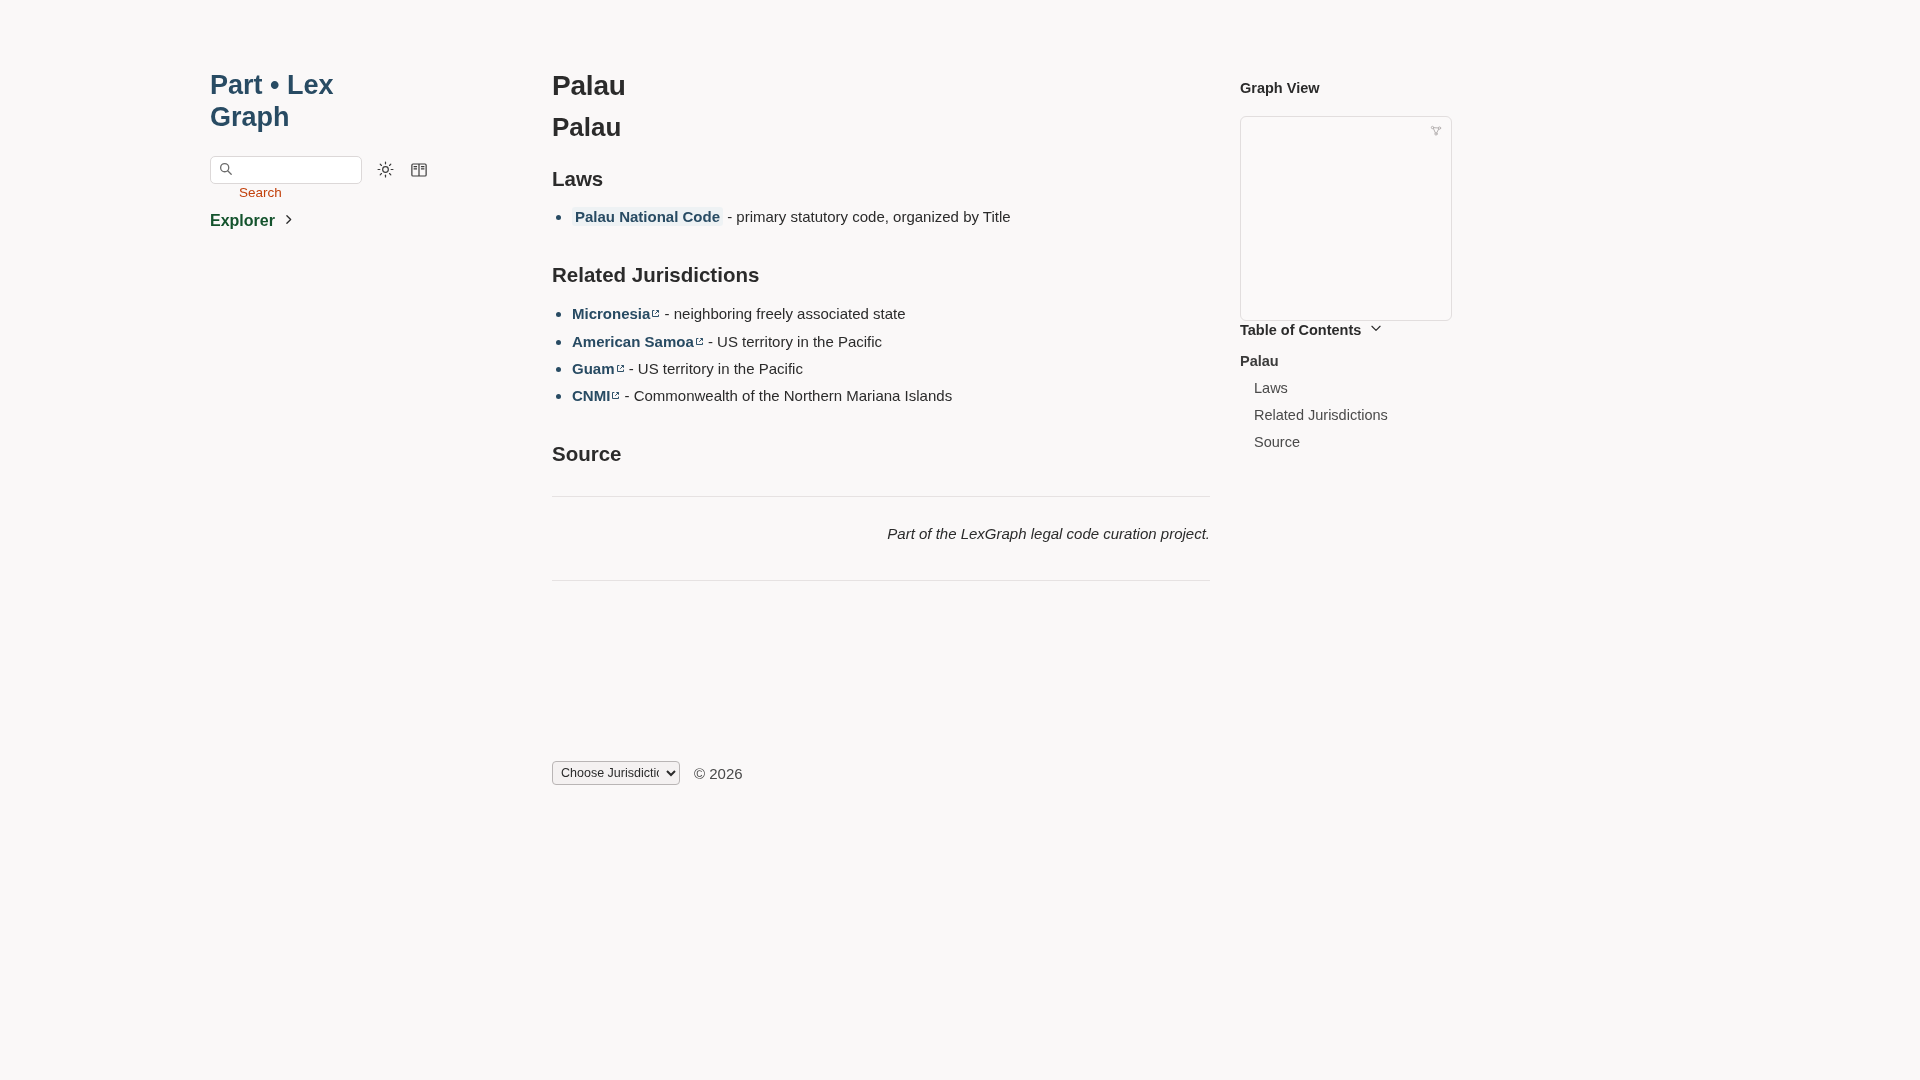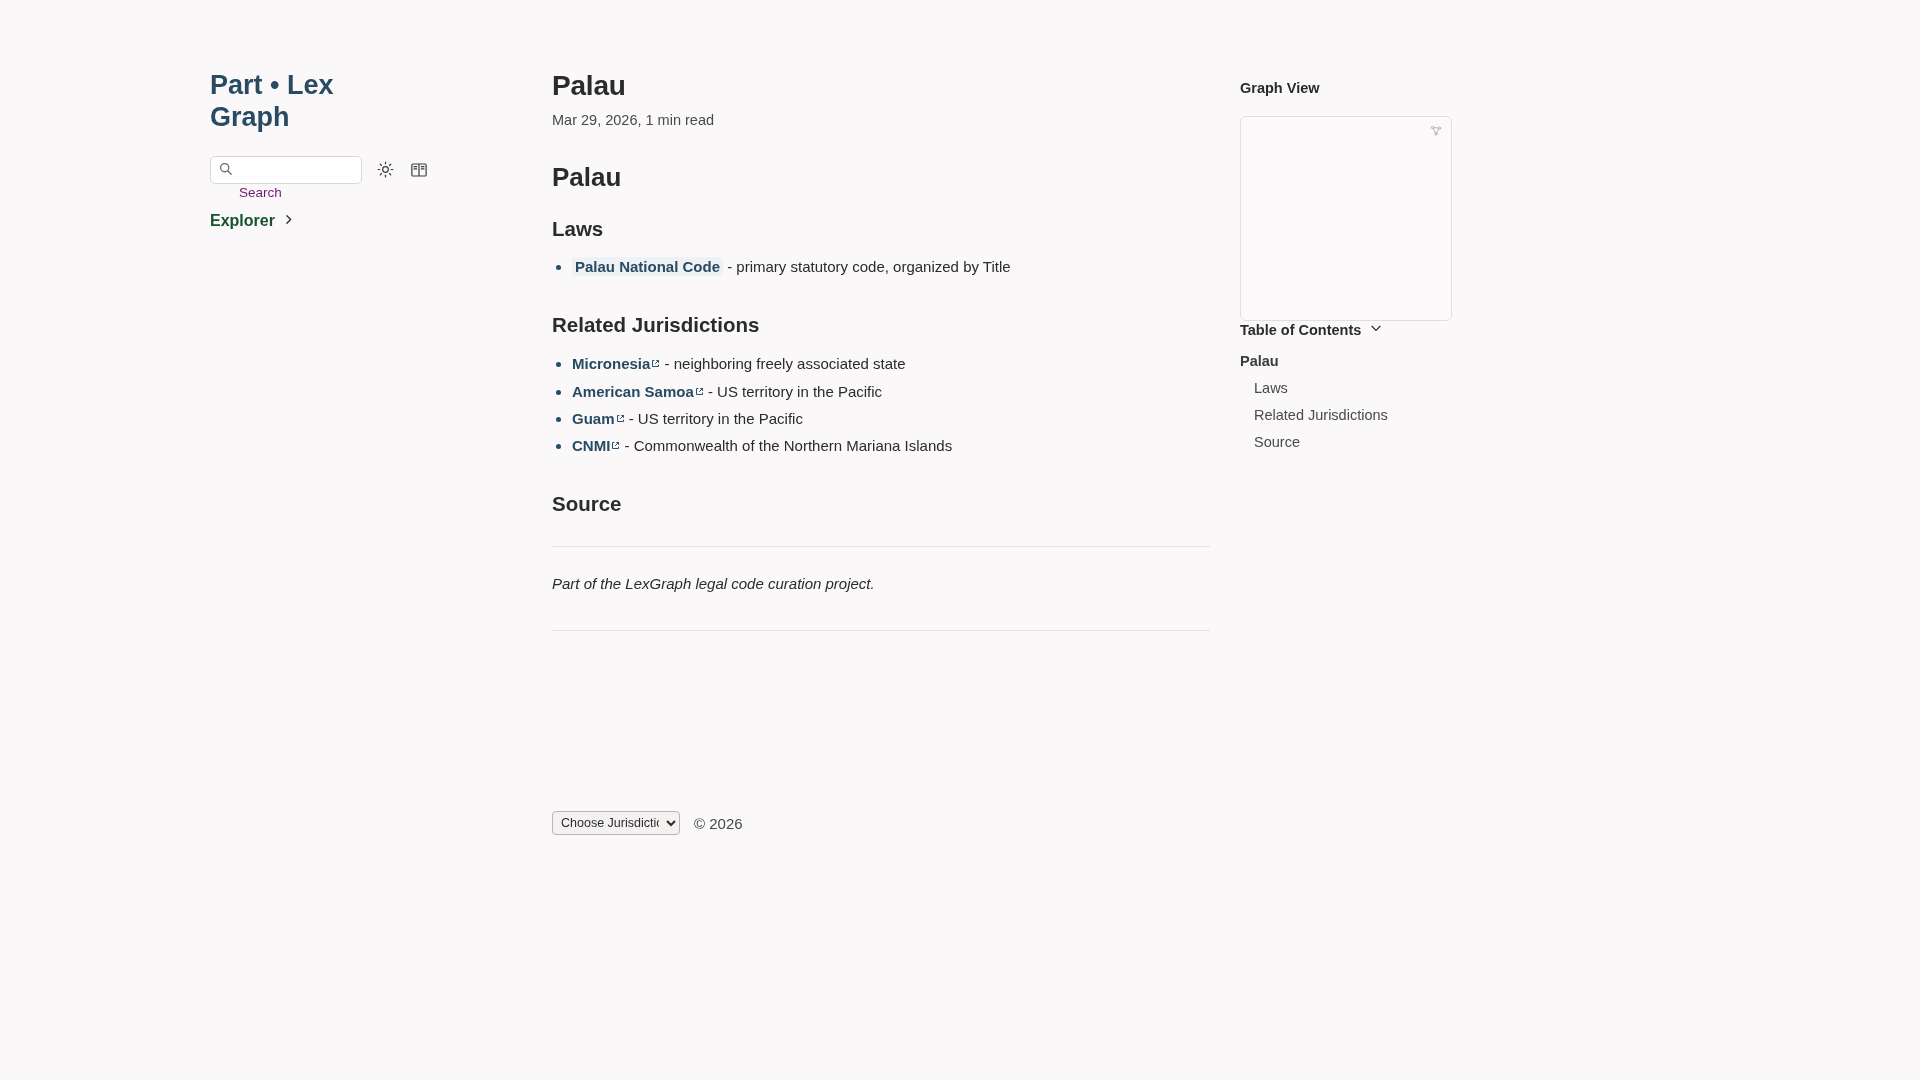--- a/index.html
+++ b/index.html
@@ -52,21 +52,21 @@
     border-radius: 5px;
     background: #fff;
     display: flex;
     align-items: center;
     padding: 0 8px;
     gap: 7px;
   }
   .search-box svg { flex-shrink: 0; }
   .search-placeholder {
     font-size: 13.5px;
-    color: #701a75;
+    color: #c2410c;
     margin-top: 46px;
   }
   .icon-btn {
     width: 22px; height: 22px;
     display: flex; align-items: center; justify-content: center;
     cursor: pointer;
     color: #4a4a4a;
   }
   .explorer-row {
     margin-top: 28px;
@@ -151,20 +151,21 @@
   .hr {
     border: none;
     border-top: 1px solid #e6e2e2;
     margin: 30px 0 28px 0;
   }
   .footnote {
     font-size: 15px;
     font-style: italic;
     color: #2b2b2b;
     margin: 0 0 38px 0;
+    text-align: right;
   }
   .footer {
     margin-top: 180px;
     display: flex;
     align-items: center;
     gap: 14px;
   }
   select.jurisdiction {
     font-family: "Liberation Sans", sans-serif;
     font-size: 12.5px;
@@ -279,21 +280,20 @@
         <span>
           <svg width="13" height="13" viewBox="0 0 24 24" fill="none" stroke="#2b2b2b" stroke-width="2.4" stroke-linecap="round" stroke-linejoin="round">
             <polyline points="9,5 16,12 9,19"></polyline>
           </svg>
         </span>
       </div>
     </aside>
 
     <main class="content">
       <div class="doc-title">Palau</div>
-      <div class="doc-meta">Mar 29, 2026,  1 min read</div>
 
       <h1 class="h1">Palau</h1>
 
 
       <h2 class="h2">Laws</h2>
       <ul class="list">
         <li>
           <a class="internal-link" href="#">Palau National Code</a><span> - primary statutory code, organized by Title</span>
         </li>
       </ul>

